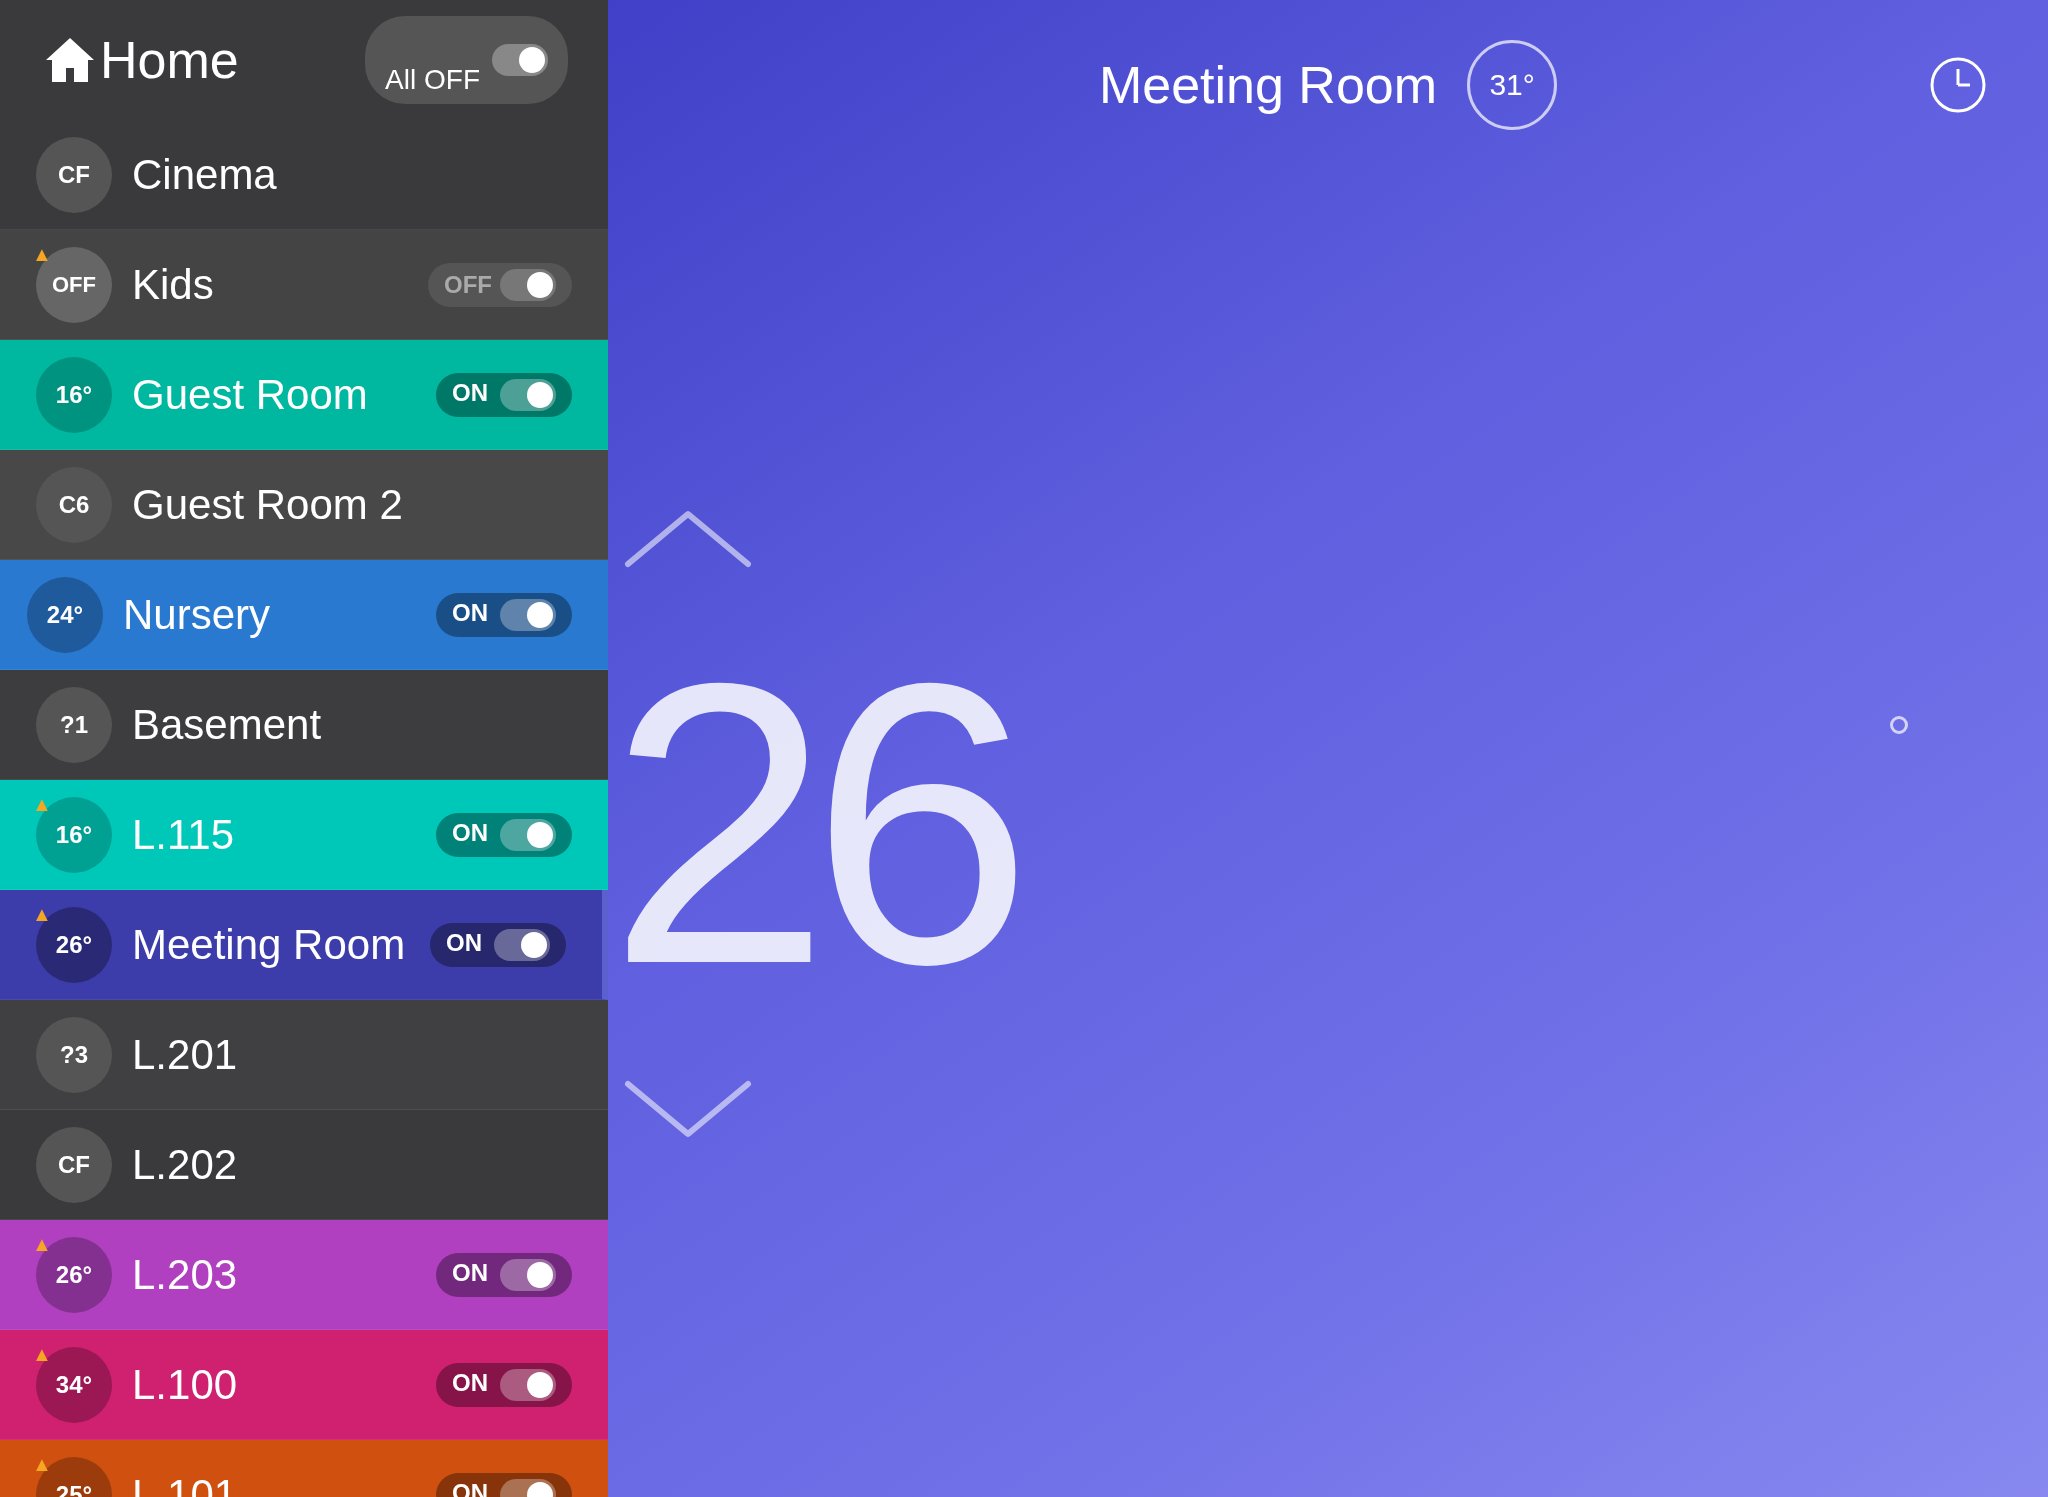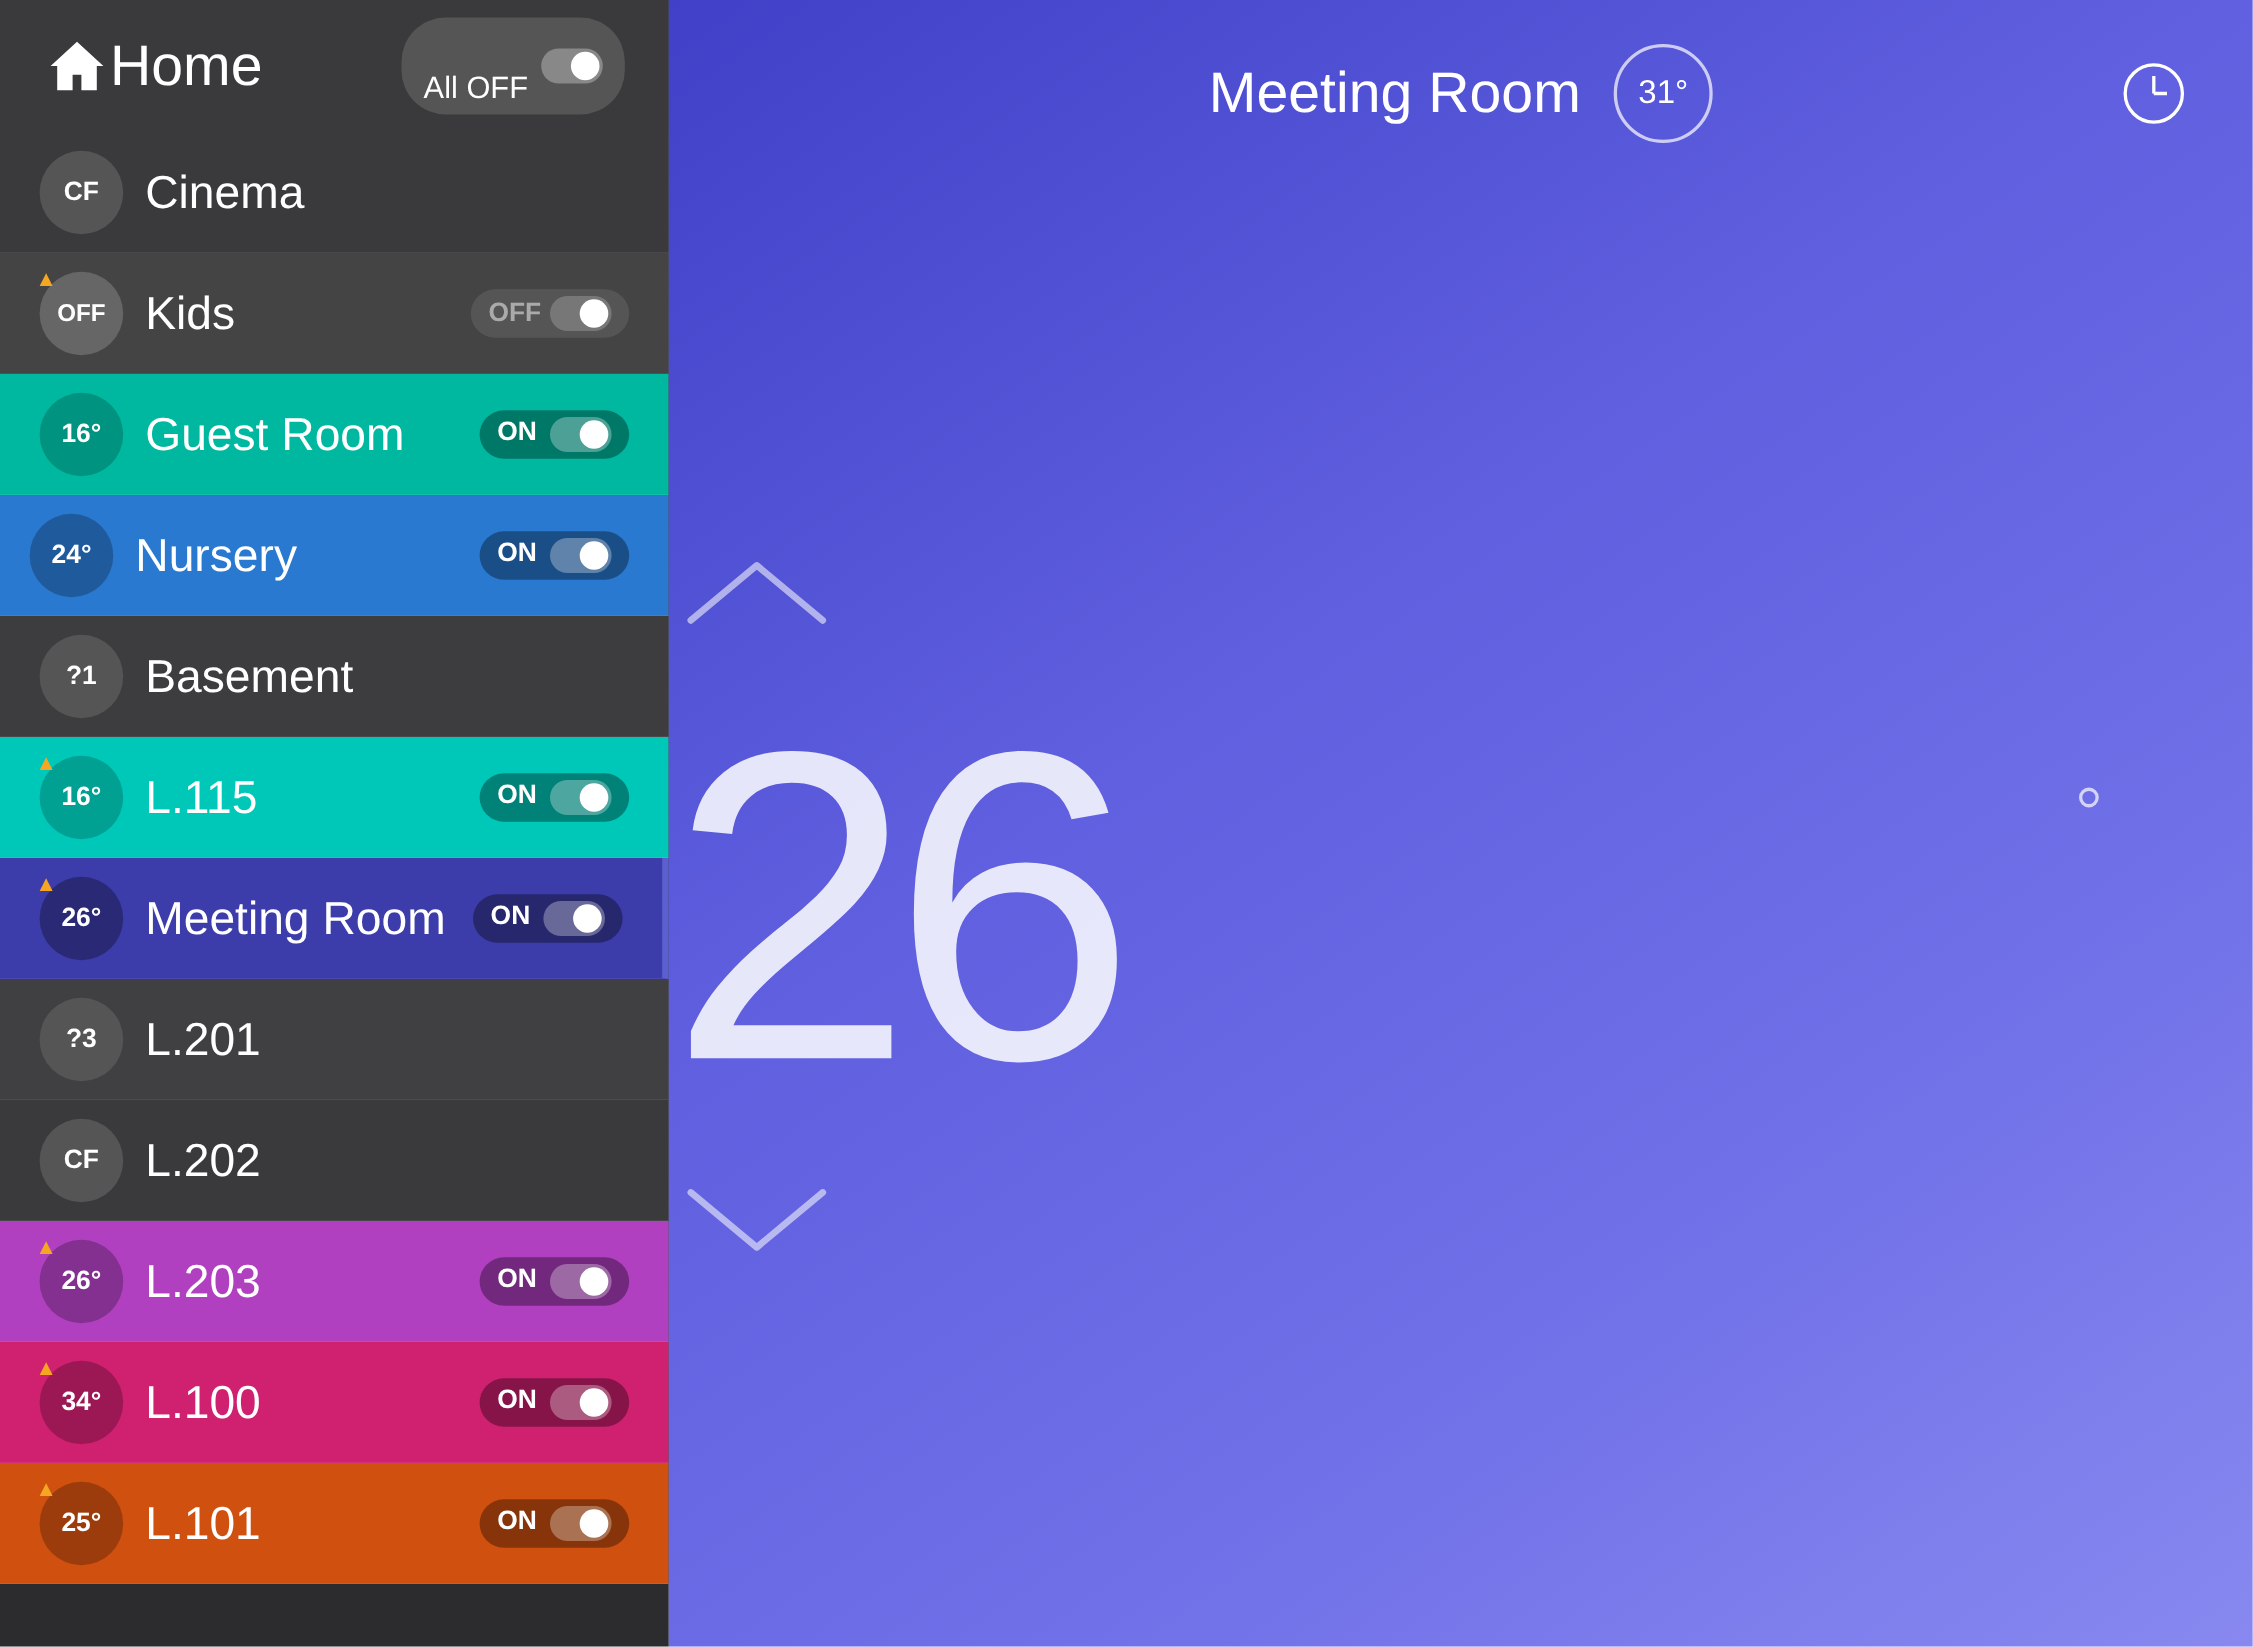--- a/index.html
+++ b/index.html
@@ -363,20 +363,28 @@
               <span>16°</span>
             </div>
           <span class="room-name">Guest Room</span>
         </div>
         <div class="toggle-on">
           <span class="toggle-on-label">ON</span>
           <div class="toggle-knob-on"></div>
         </div>
       </div>
 
+      <div class="room-item" style="background:#484848;">
+        <div class="room-left">
+          <div class="room-badge" style="background:#555;">
+              <span>C6</span>
+            </div>
+          <span class="room-name">Guest Room 2</span>
+        </div>
+      </div>
 
       <div class="room-item" style="background:#2979d0;padding-left:27px;">
         <div class="room-left">
           <div class="room-badge" style="background:rgba(0,0,0,0.25);">
               <span>24°</span>
             </div>
           <span class="room-name">Nursery</span>
         </div>
         <div class="toggle-on">
           <span class="toggle-on-label">ON</span>

